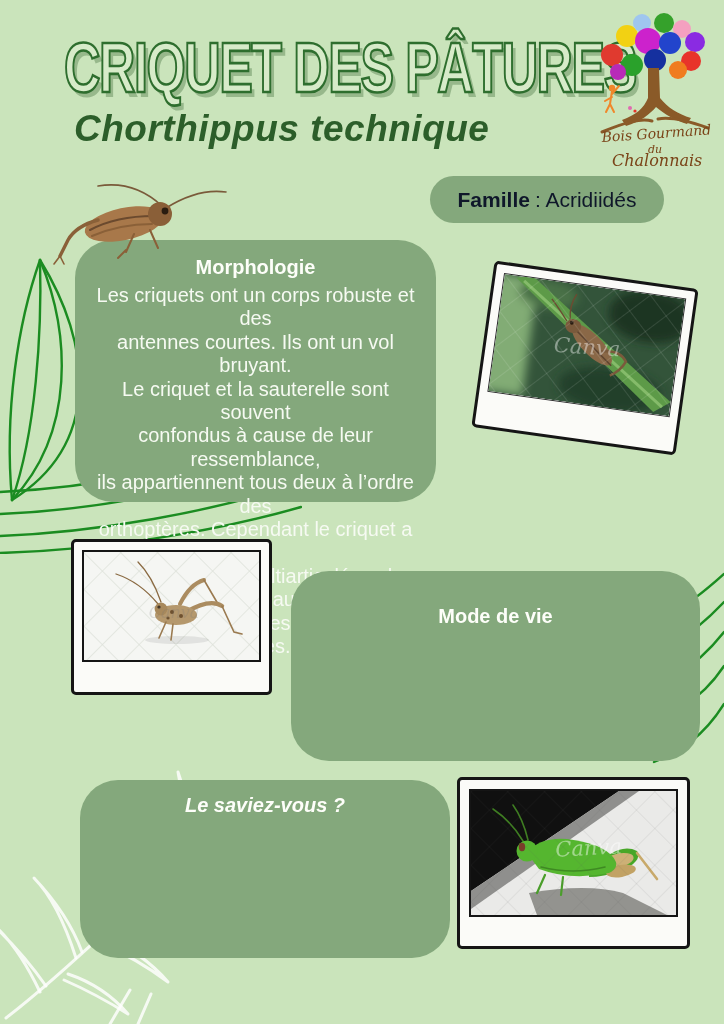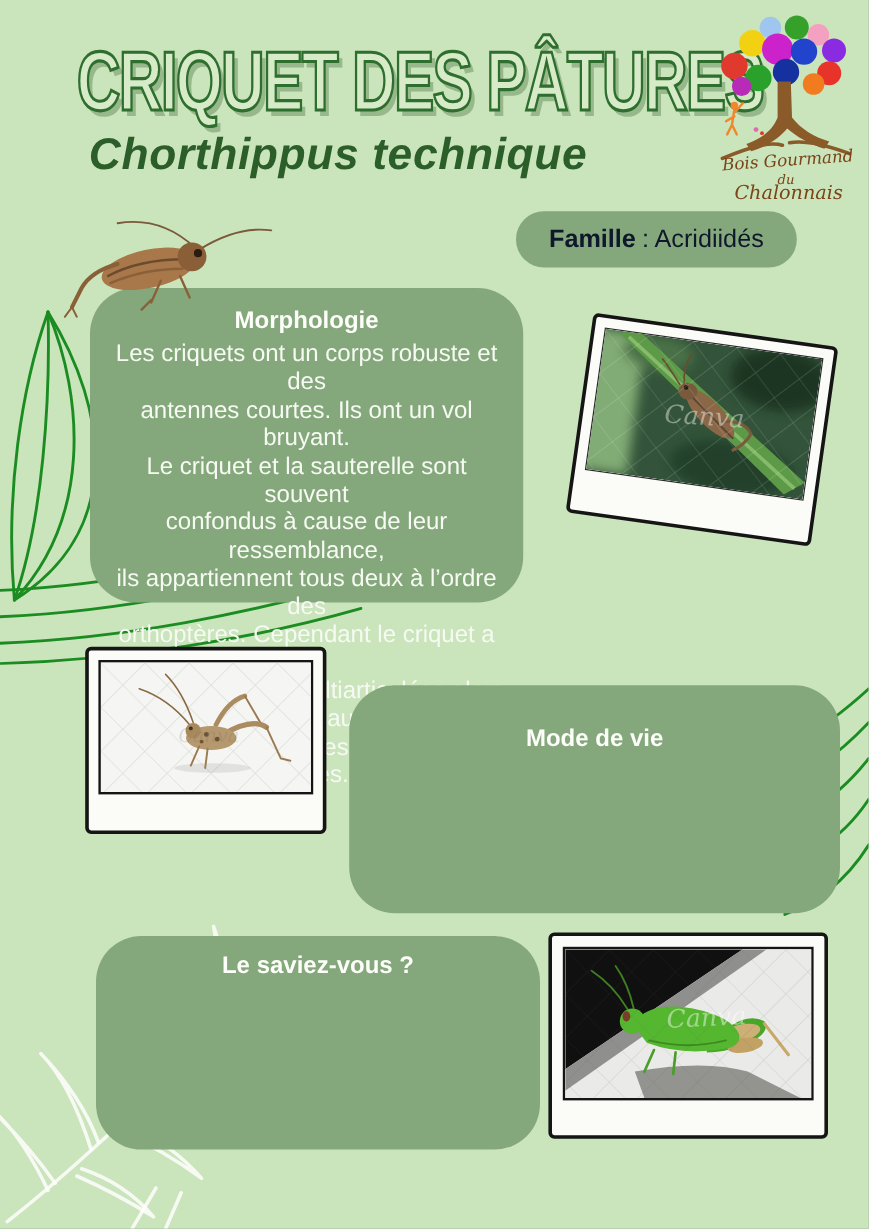--- a/index.html
+++ b/index.html
@@ -34,21 +34,21 @@
   .card{
     position:absolute;background:#84a87c;border-radius:38px;z-index:2;
     color:#f6faf2;text-align:center;box-sizing:border-box;
   }
   .card h2{margin:0;font-size:20px;font-weight:bold;color:#fdfef9;}
   .card p{margin:0;font-size:20px;line-height:23.4px;white-space:pre-line;}
   .card-morph{left:75px;top:230px;width:361px;height:262px;padding:16px 10px 0 10px;margin-top:10px;}
   .card-morph h2{margin-bottom:5px;}
   .card-mode{left:291px;top:528px;width:409px;height:190px;padding:34px 4px 0 4px;margin-top:43px;}
   .card-mode h2{margin-bottom:15px;}
-  .card-saviez{left:80px;top:780px;width:370px;height:178px;padding:14px 6px 0 6px;}
+  .card-saviez{left:80px;top:780px;width:370px;height:178px;padding:14px 6px 0 6px;font-style:italic;}
   .card-saviez h2{margin-bottom:10px;}
 
   
   .polaroid{
     position:absolute;z-index:3;background:#fbfbf8;border:3px solid #151515;
     border-radius:5px;box-sizing:border-box;
   }
   .polaroid .shot{background:#fff;overflow:hidden;}
   .shot svg{display:block;}
   .photo-1{left:482px;top:274px;width:206px;height:168px;padding:8px;transform:rotate(8deg);}

